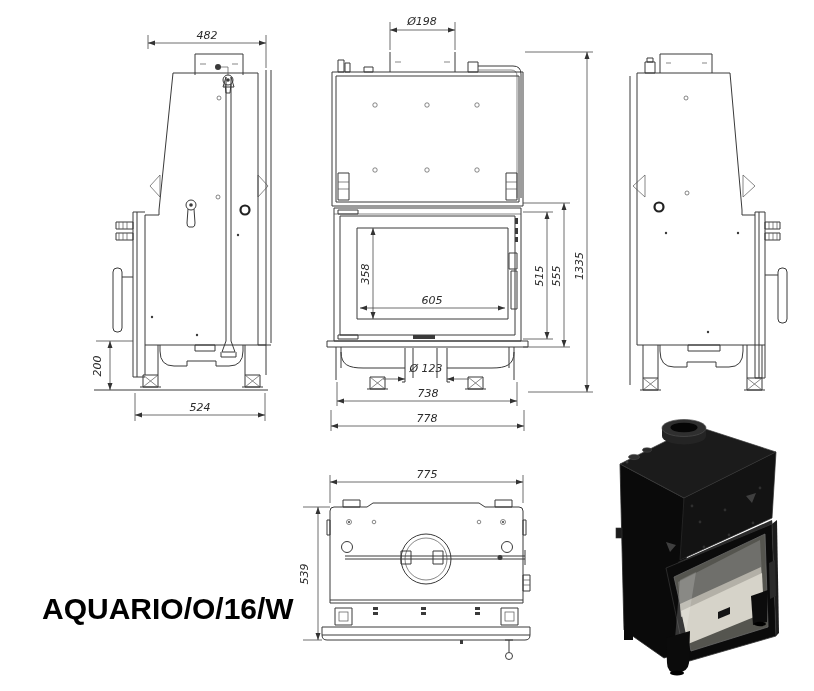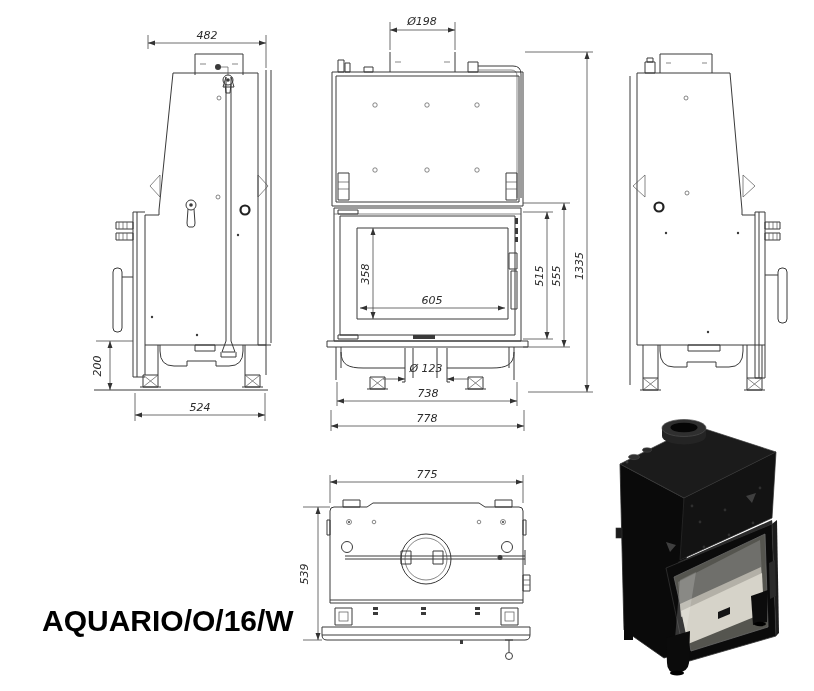--- a/index.html
+++ b/index.html
@@ -7,21 +7,21 @@
           font-family:"Liberation Sans",sans-serif;}
   .canvas svg{position:absolute;}
   .ln{fill:none;stroke:#3a3a3a;stroke-width:1;stroke-linejoin:round;}
   .thin{fill:none;stroke:#555;stroke-width:.7;}
   .dl{fill:none;stroke:#4a4a4a;stroke-width:.8;}
   .ar{fill:#333;stroke:none;}
   .fl{fill:#3a3a3a;stroke:none;}
   .boldc{fill:none;stroke:#222;stroke-width:2.2;}
   .dim{font-family:"DejaVu Sans",sans-serif;font-style:italic;font-size:11px;fill:#2b2b2b;}
   .model{position:absolute;left:42px;top:592px;font-size:30px;font-weight:bold;color:#000;
-         font-family:"Liberation Sans",sans-serif;margin-top:12px;}
+         font-family:"Liberation Sans",sans-serif;}
 </style>
 </head>
 <body>
 
 <div class="canvas">
 
   <svg style="left:88px;top:25px" width="200" height="410" viewBox="0 0 200 410">
     <g>
 
       <path class="ln" d="M107,50 V29 H155 V50"></path>

